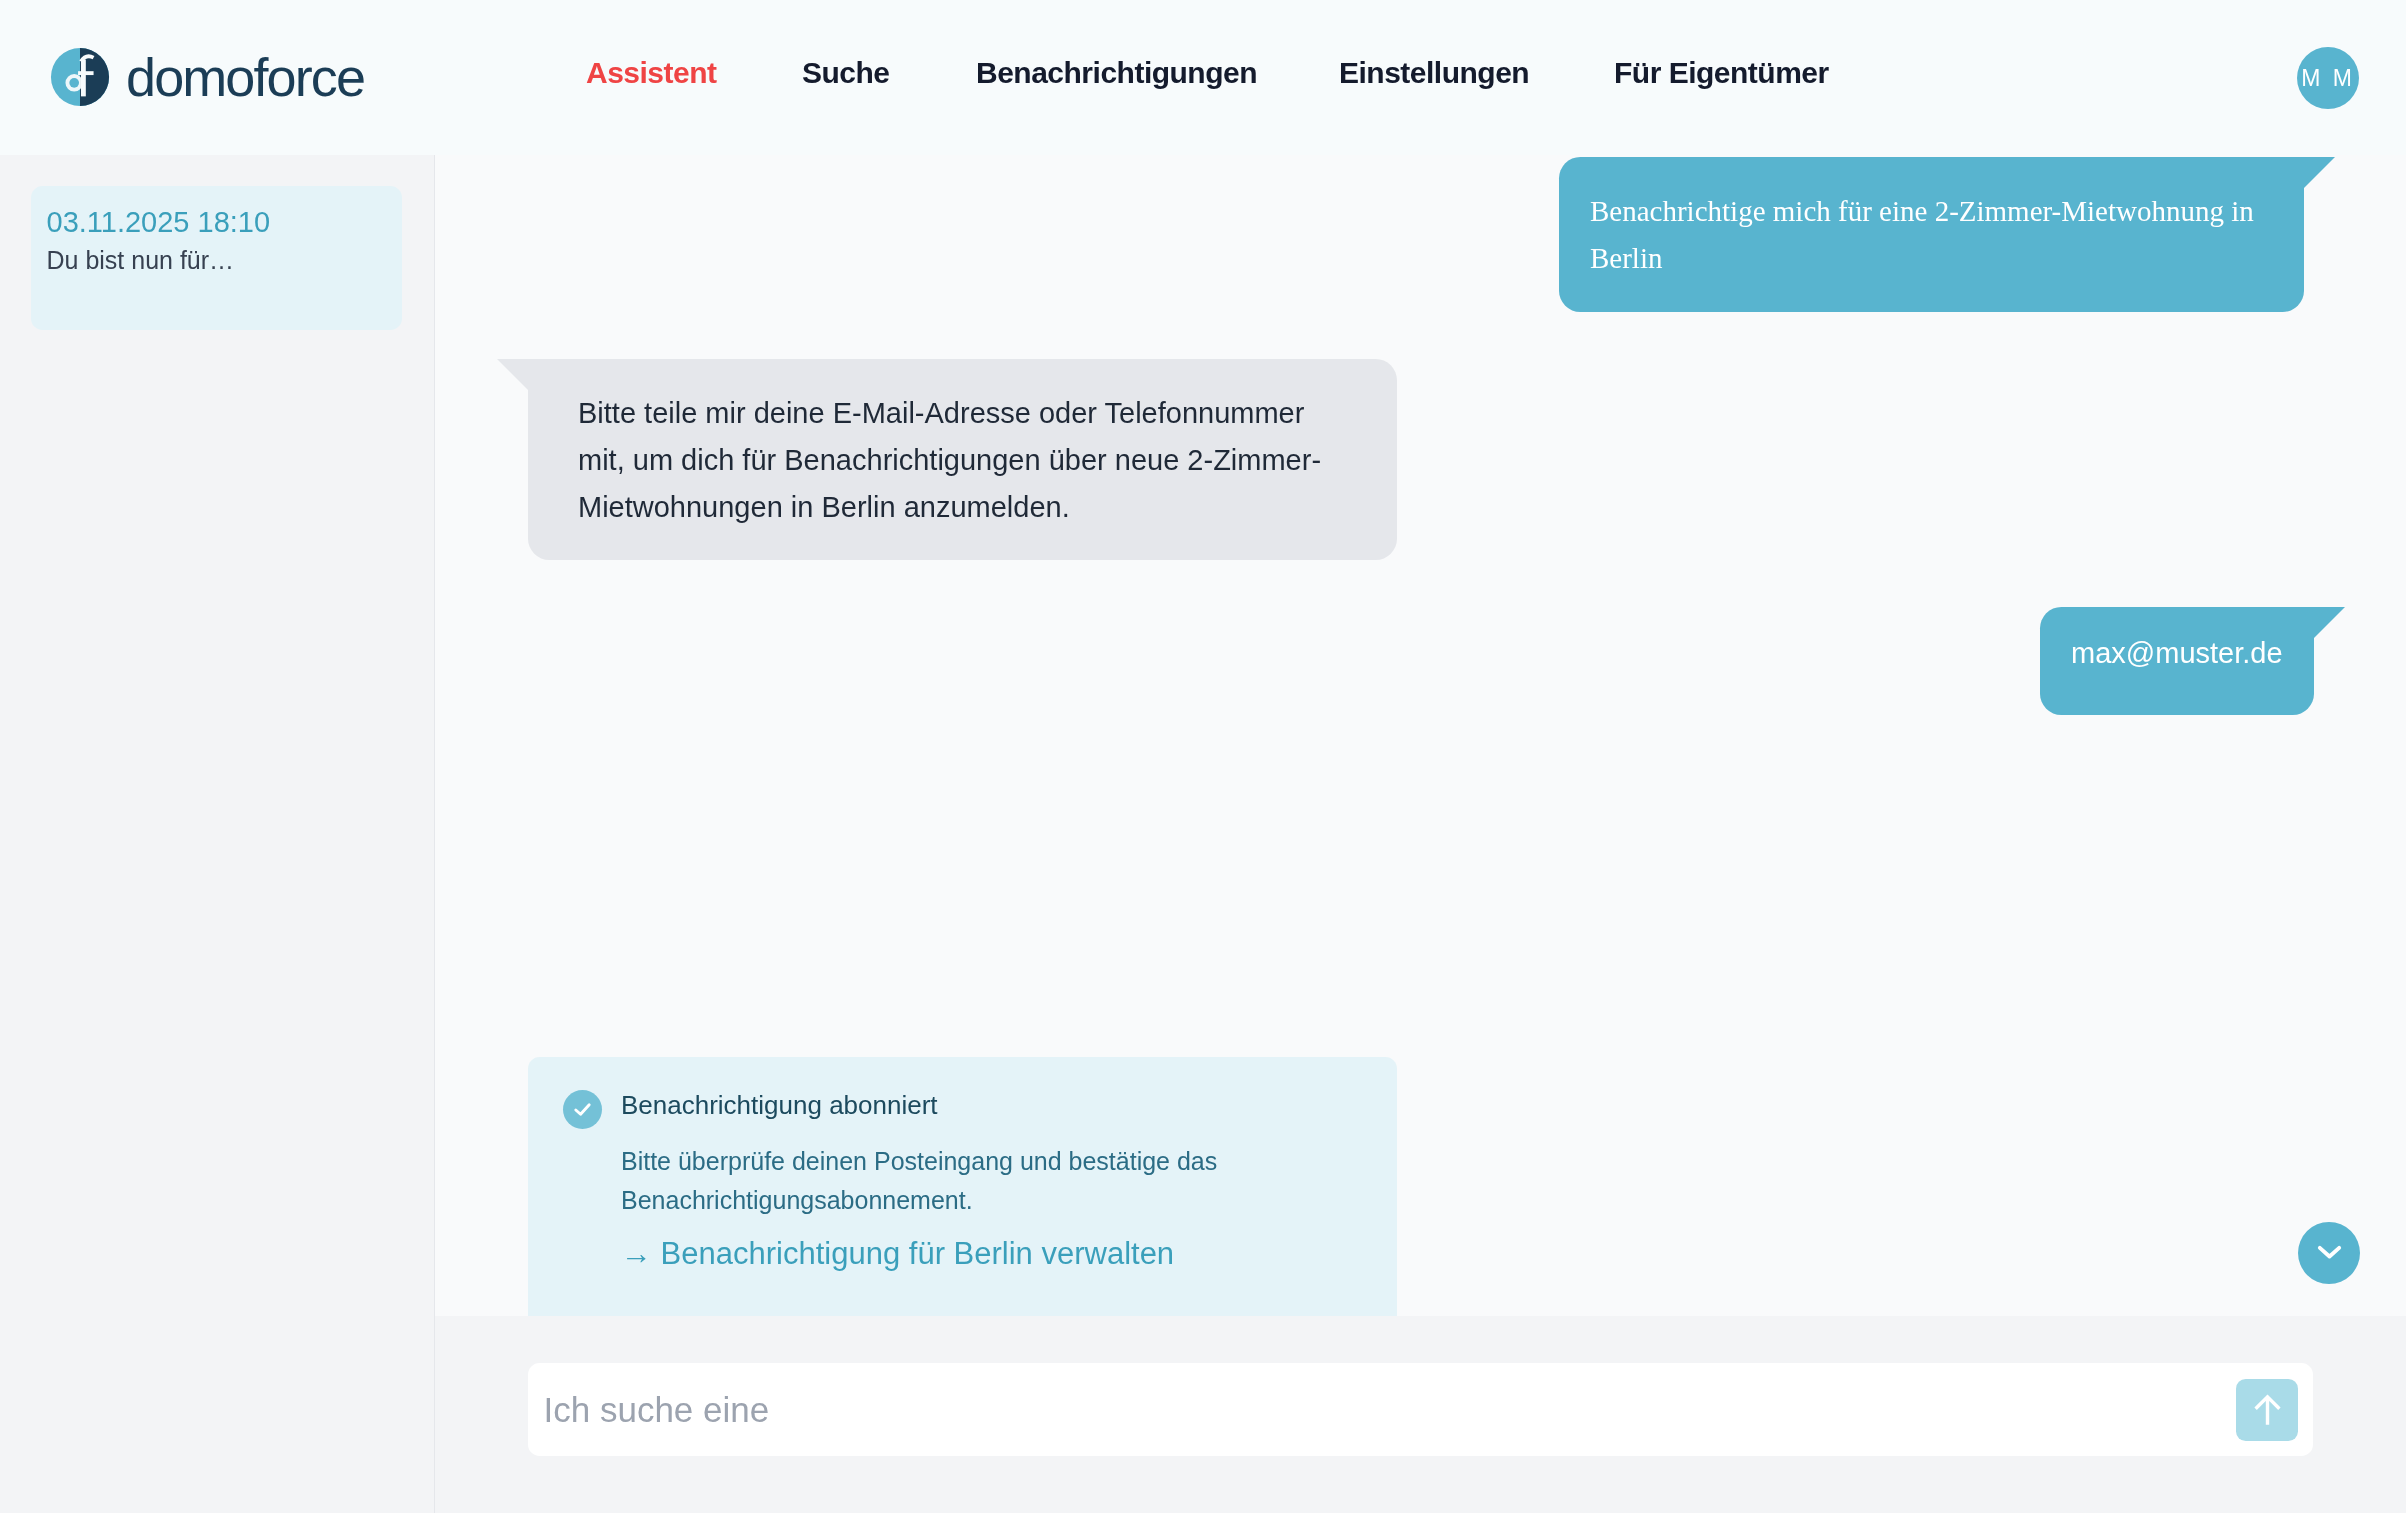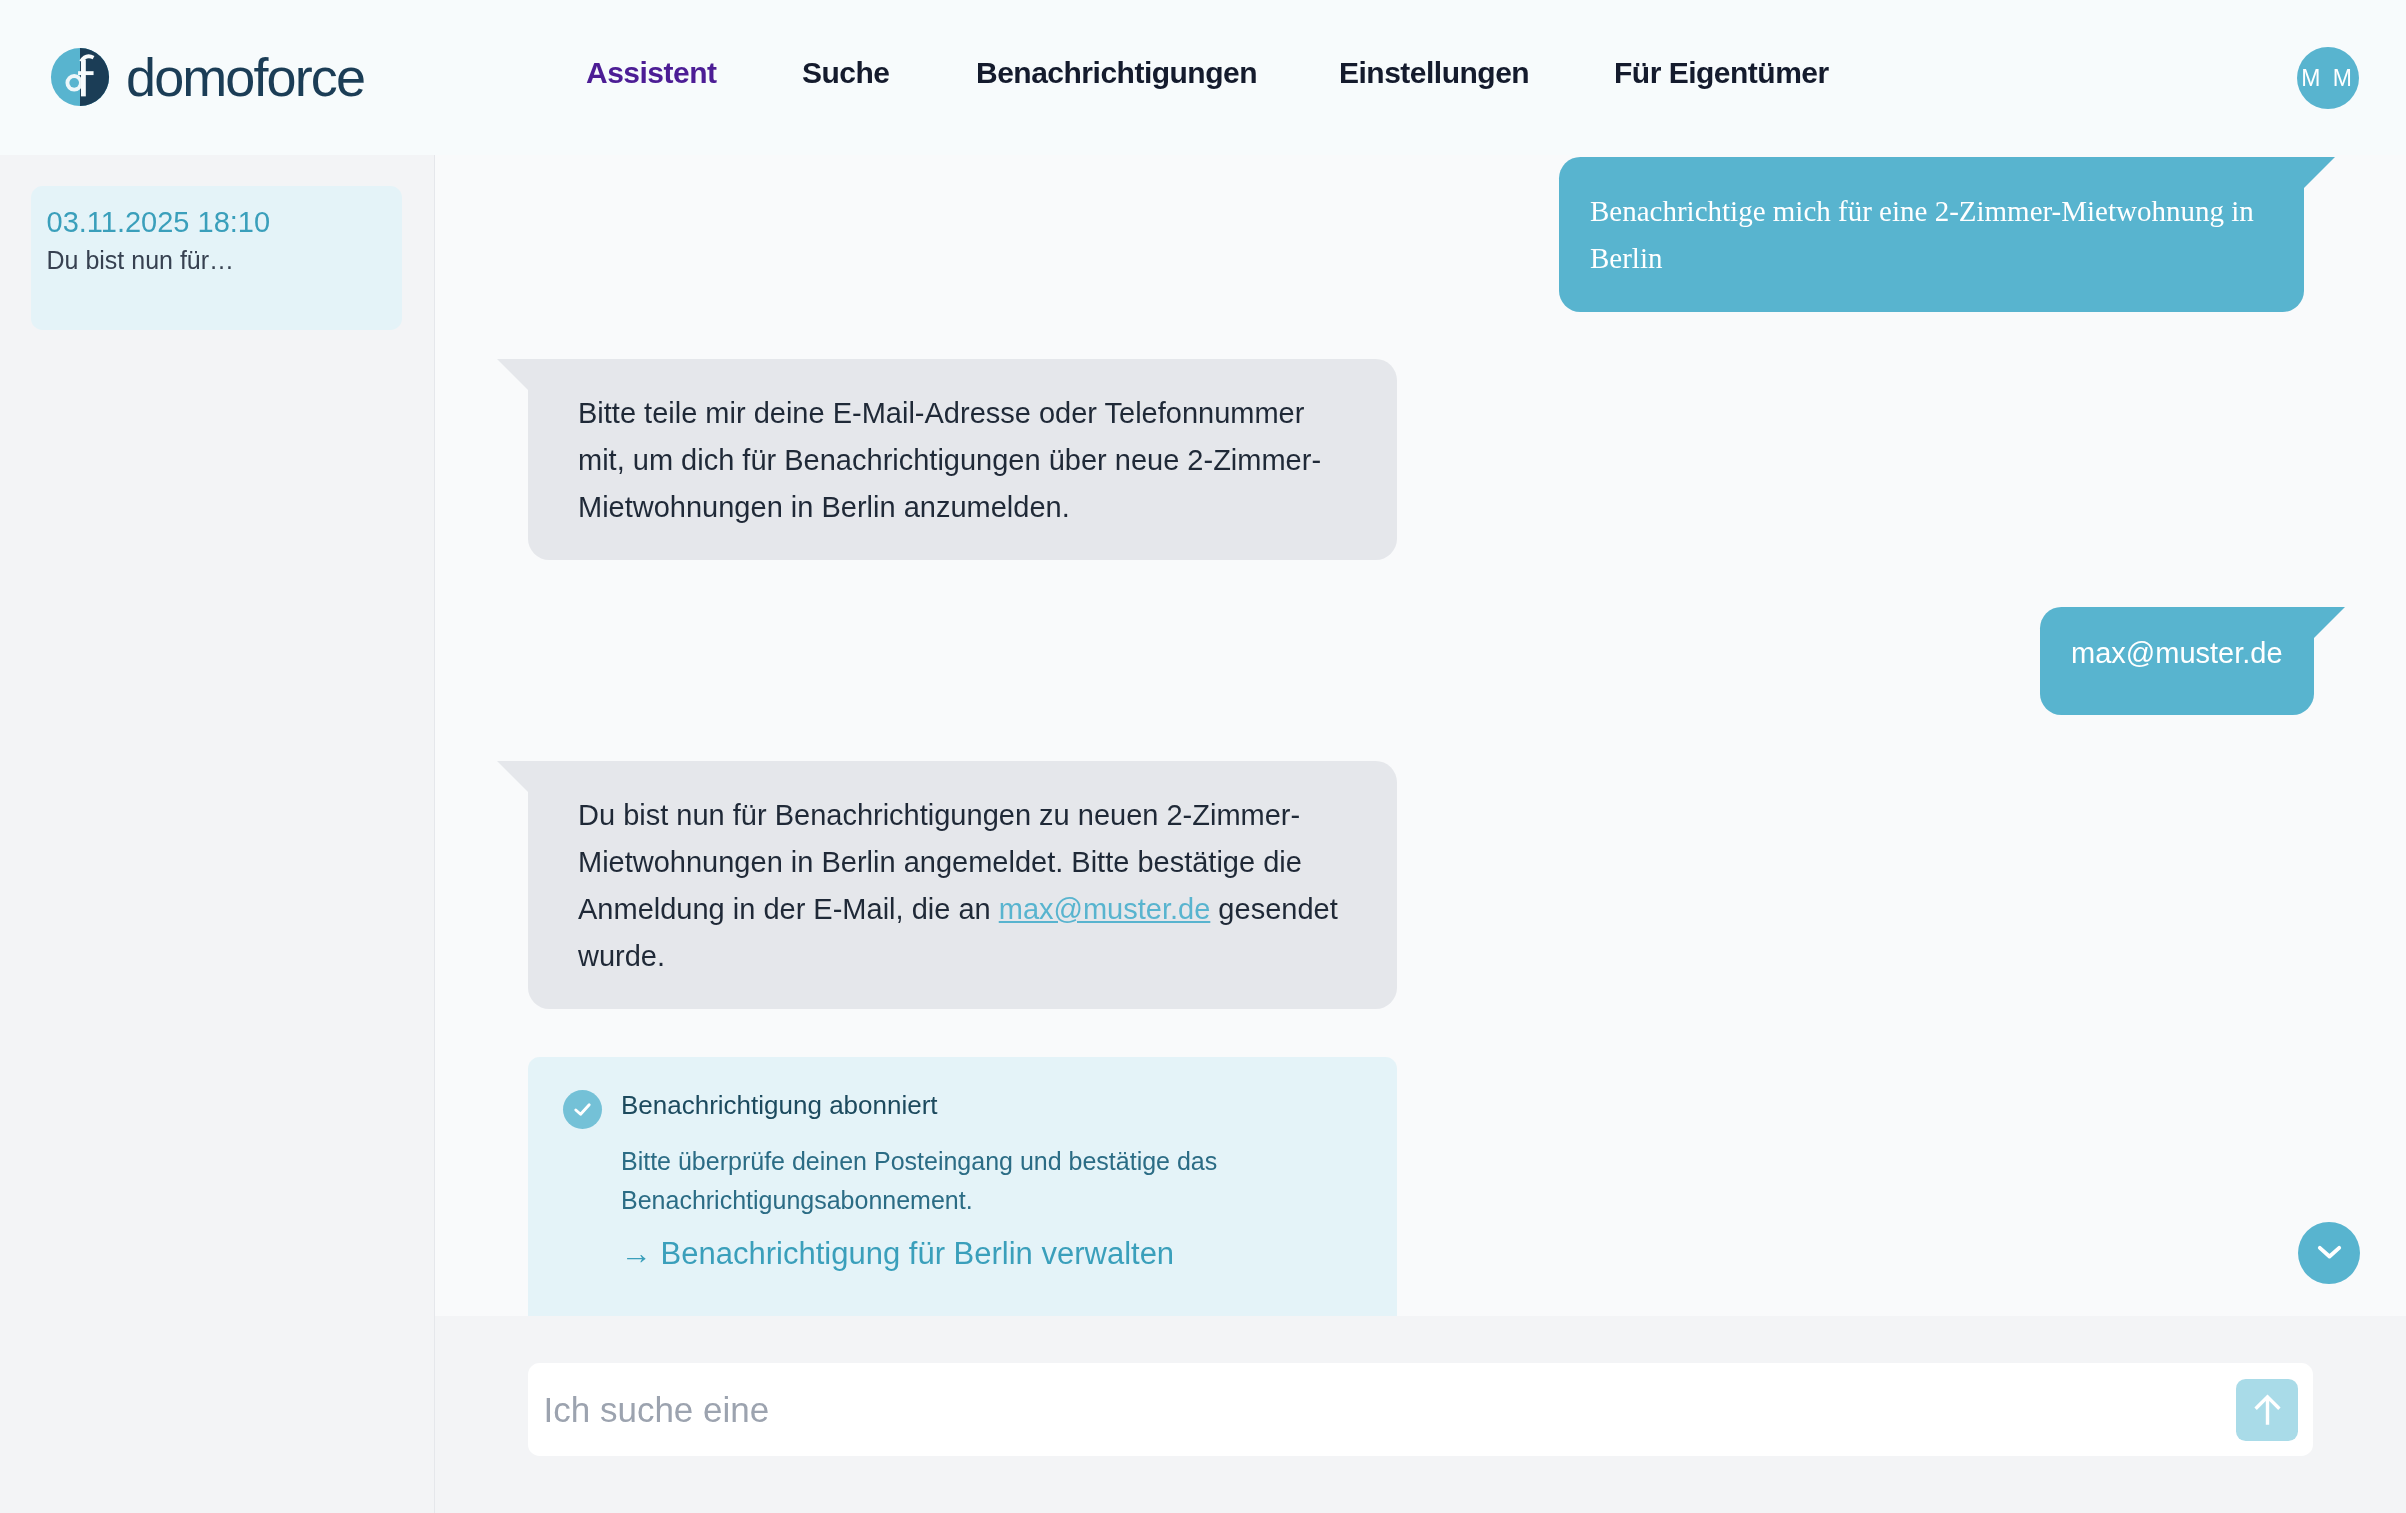--- a/index.html
+++ b/index.html
@@ -24,21 +24,21 @@
     font-size: 54px; color: #1b3d56; letter-spacing: -1.9px; font-weight: 400;
     line-height: 1;
   }
   .nav {
     position: absolute; top: 56px; left: 0; height: 49px;
   }
   .nav-item {
     position: absolute; top: 0; font-size: 30px; font-weight: 700;
     color: #141b2d; white-space: nowrap; cursor: pointer; letter-spacing: -0.5px;
   }
-  .nav-item.active { color: #4c1d95; }
+  .nav-item.active { color: #ef4444; }
   .avatar {
     position: absolute; left: 2297px; top: 47px; width: 62px; height: 62px;
     border-radius: 50%; background: #58b4cf; color: #fff;
     display: flex; align-items: center; justify-content: center;
     font-size: 23px; letter-spacing: 2.9px; cursor: pointer;
   }
   
   .sidebar {
     position: absolute; left: 0; top: 155px; width: 435px; height: 1359px;
     background: #f3f4f6; border-right: 1.9px solid #e5e7eb;
@@ -167,23 +167,20 @@
   </div>
 
   <div class="bubble assistant" style="left:93px; top:204px; width:869px; height:201px;">
     <span>Bitte teile mir deine E-Mail-Adresse oder Telefonnummer mit, um dich für Benachrichtigungen über neue 2-Zimmer-Mietwohnungen in Berlin anzumelden.</span>
   </div>
 
   <div class="bubble user" style="left:1605px; top:452px; width:274px; height:108px; padding:23px 31px;">
     <span>max@muster.de</span>
   </div>
 
-  <div class="bubble assistant" style="left:93px; top:606px; width:869px; height:248px;">
-    <span>Du bist nun für Benachrichtigungen zu neuen 2-Zimmer-Mietwohnungen in Berlin angemeldet. Bitte bestätige die Anmeldung in der E-Mail, die an </span><a class="email-link">max@muster.de</a><span> gesendet wurde.</span>
-  </div>
 
   <div class="notice">
     <div class="notice-check">
       <svg width="23" height="23" viewBox="0 0 24 24">
           <path d="M5 12.5 L10 17 L19 7" stroke="#fff" stroke-width="3" fill="none" stroke-linecap="round" stroke-linejoin="round"></path>
         </svg>
     </div>
     <div class="notice-title">Benachrichtigung abonniert</div>
     <div class="notice-body">Bitte überprüfe deinen Posteingang und bestätige das Benachrichtigungsabonnement.</div>
     <div class="notice-link">→ Benachrichtigung für Berlin verwalten</div>

